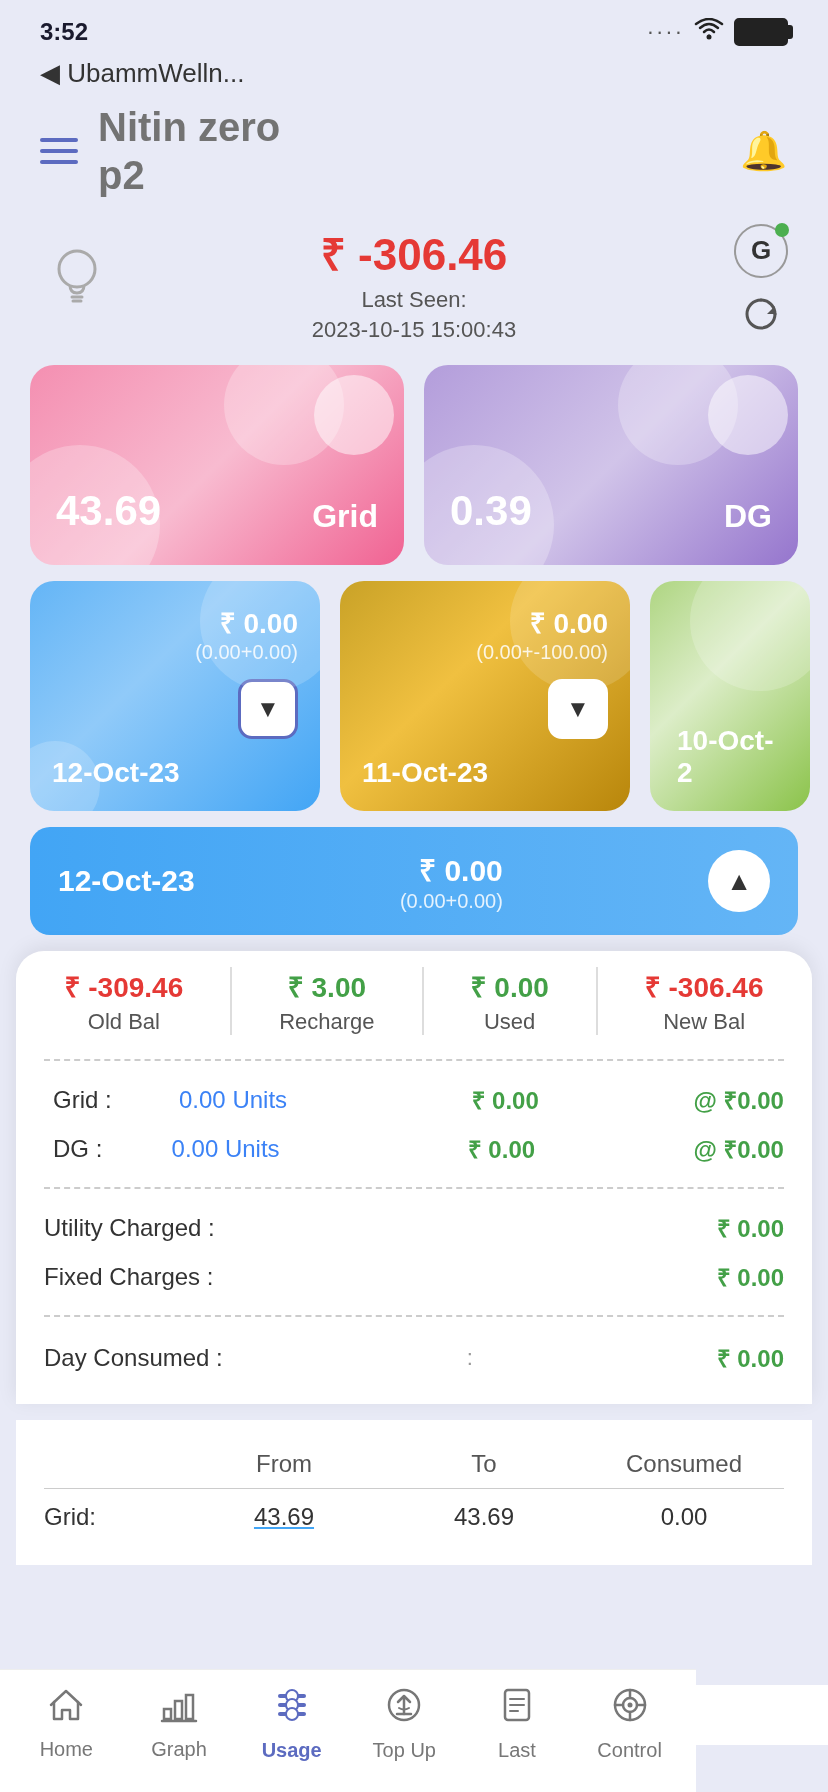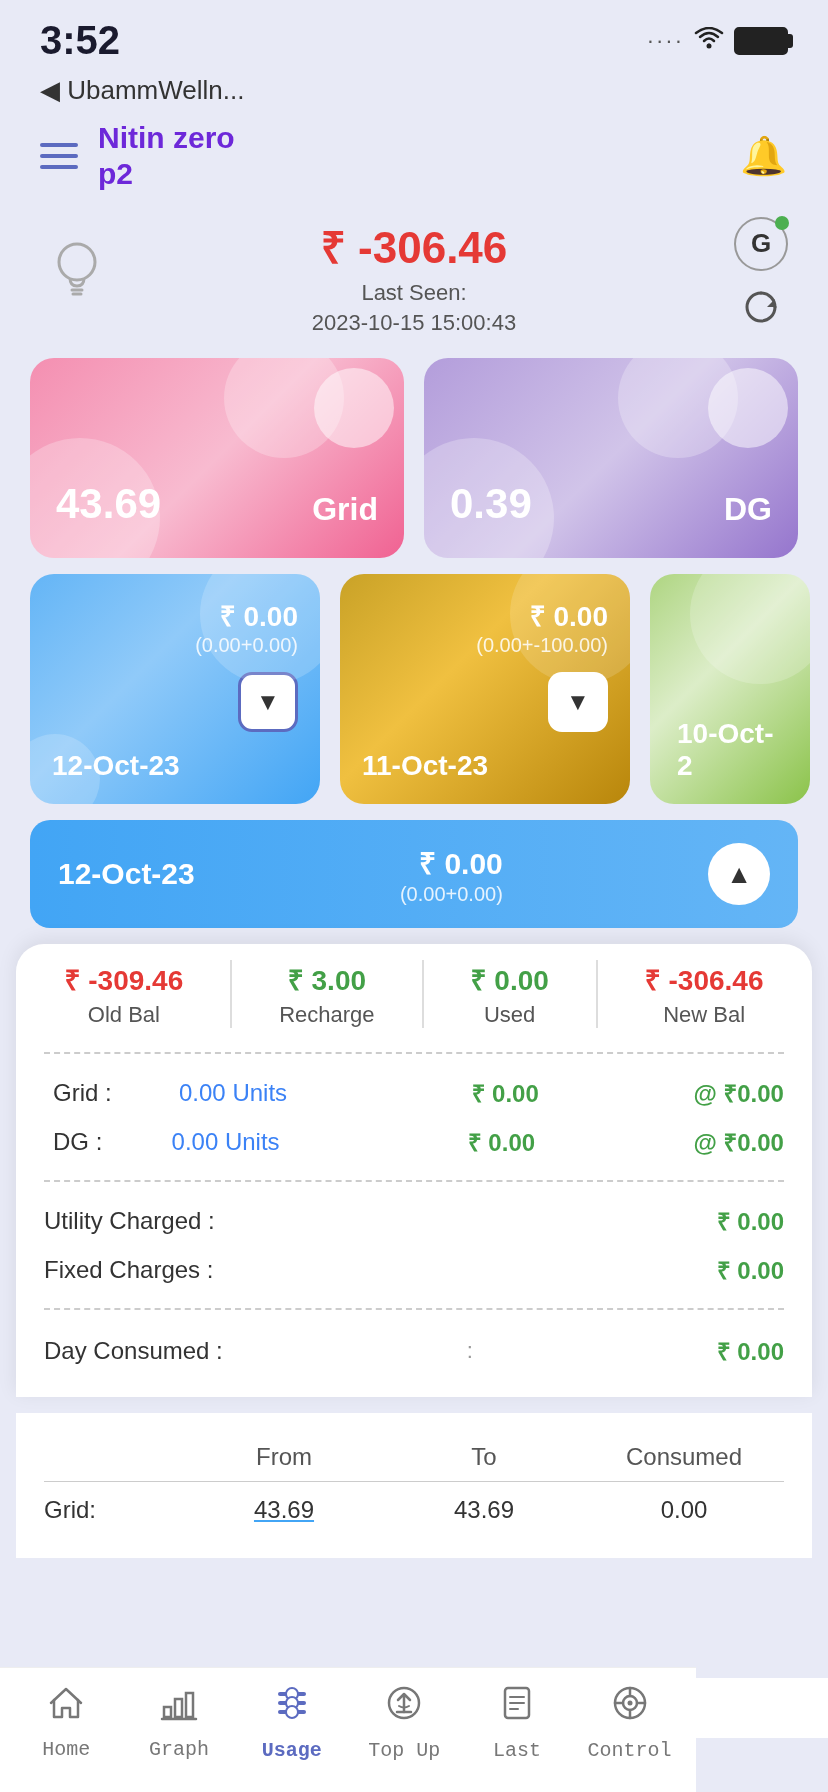--- a/index.html
+++ b/index.html
@@ -15,21 +15,21 @@
 
     
     .status-bar {
       display: flex;
       justify-content: space-between;
       align-items: center;
       padding: 18px 40px 8px;
       background: #e8eaf6;
     }
     .status-time {
-      font-size: 40px;
+      font-size: 24px;
       font-weight: 700;
       color: #1a1a2e;
     }
     .status-icons {
       display: flex;
       align-items: center;
       gap: 10px;
     }
     .signal-icon { font-size: 22px; color: #555; letter-spacing: 2px; }
     .wifi-icon { font-size: 24px; color: #222; }
@@ -77,23 +77,23 @@
       gap: 7px;
       cursor: pointer;
     }
     .hamburger span {
       width: 38px; height: 4px;
       background: #5c6bc0;
       border-radius: 2px;
       display: block;
     }
     .header-title {
-      font-size: 30px;
+      font-size: 40px;
       font-weight: 700;
-      color: #6d28d9;
+      color: #737373;
       line-height: 1.2;
     }
     .header-right {
       display: flex;
       align-items: center;
       gap: 16px;
     }
     .bell-icon {
       font-size: 38px;
       color: #555;
@@ -395,21 +395,20 @@
       bottom: 0;
       left: 0;
       width: 696px;
       background: #fff;
       display: flex;
       justify-content: space-around;
       align-items: center;
       padding: 16px 10px 30px;
       border-top: 1px solid #eee;
       z-index: 100;
-      font-family: Liberation Mono, monospace;
     }
     .nav-item {
       display: flex;
       flex-direction: column;
       align-items: center;
       gap: 6px;
       cursor: pointer;
       min-width: 100px;
     }
     .nav-icon { font-size: 36px; color: #777; }

